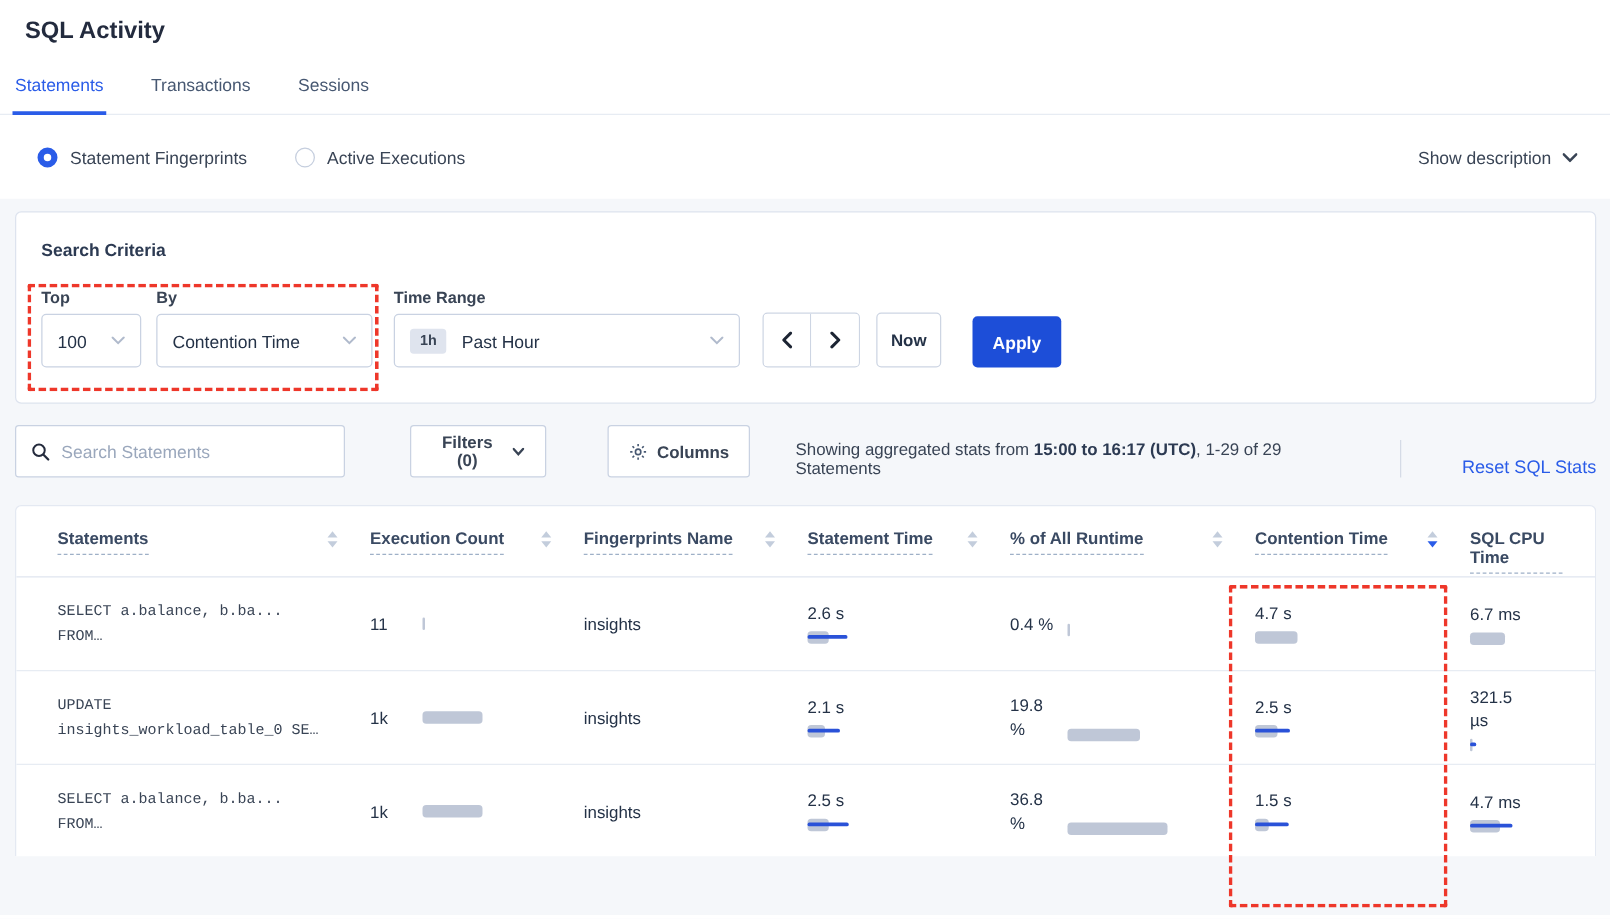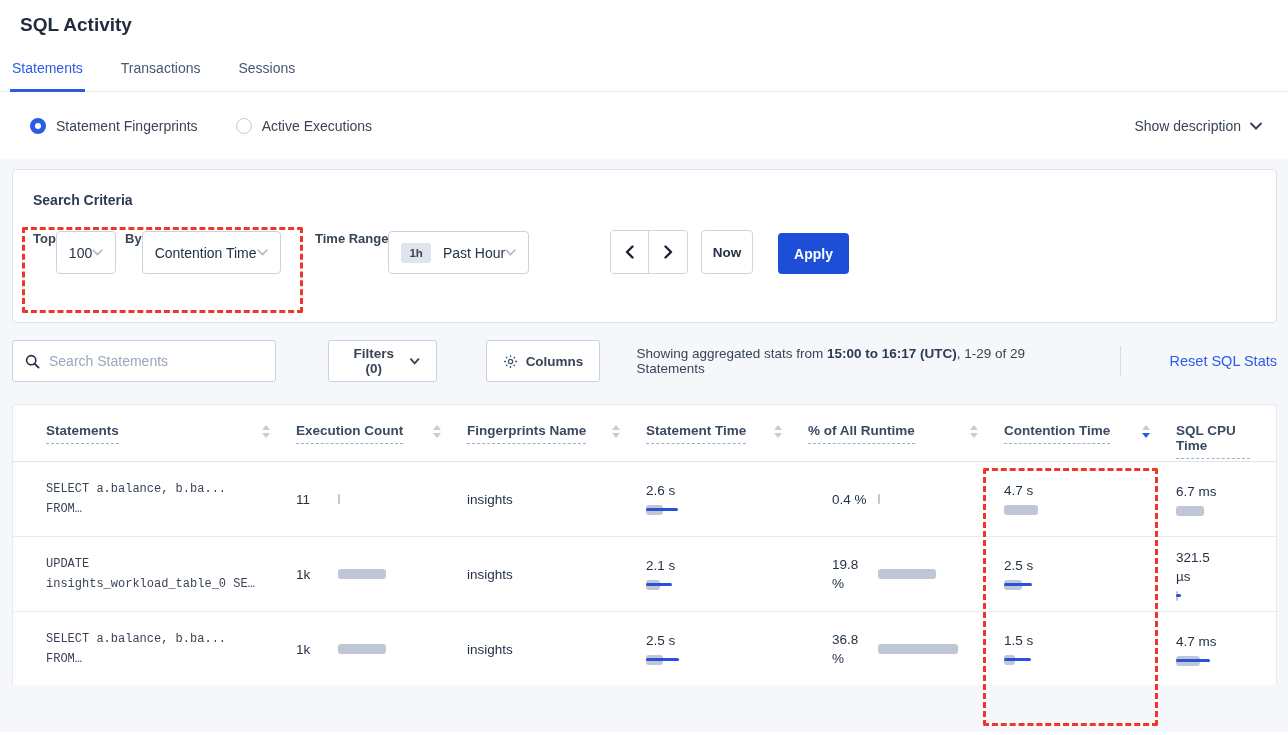--- a/index.html
+++ b/index.html
@@ -18,40 +18,40 @@
   .radio-opt { display:flex; align-items:center; margin-right:38px; cursor:pointer; }
   .radio-circle { width:16px; height:16px; border-radius:50%; background:#fff; border:1px solid #c5cede; margin-right:10px; flex:0 0 auto; }
   .radio-circle.on { border:5px solid #2a5ce8; }
   .radio-label { font-size:14px; color:#394455; }
   .show-desc { margin-left:auto; display:flex; align-items:center; gap:9px; font-size:14px; color:#394455; cursor:pointer; }
   
   .gray-body { background:#f5f7fa; padding:10px 11px 0 12px; height:573px; }
   .criteria-card { background:#fff; border:1px solid #dde3ee; border-radius:5px; height:154px; padding:22px 20px 0 20px; }
   .criteria-title { font-size:14px; font-weight:bold; color:#2c3a52; }
   .criteria-row { display:flex; align-items:flex-end; margin-top:22px; }
-  .field { display:flex; }
+  .field { display:flex; flex-direction:column; }
   .field-label { font-size:13px; font-weight:bold; color:#394455; margin-bottom:6px; }
   .select { height:43px; background:#fff; border:1px solid #c9d2e2; border-radius:4px;
             display:flex; align-items:center; padding:0 12px; font-size:14px; color:#243247; cursor:pointer; }
   .select .chev { margin-left:auto; }
   .w-top { width:80px; margin-right:12px; }
   .w-by  { width:173px; margin-right:17px; }
   .w-time{ width:277px; margin-right:18px; }
   .badge-1h { background:#dfe4ee; border-radius:3px; font-size:11.5px; font-weight:bold; color:#394455;
               padding:4px 8px; margin-right:12px; }
   .nav-group { display:flex; height:44px; border:1px solid #cdd5e3; border-radius:4px; background:#fff; overflow:hidden; margin-right:13px; }
   .nav-btn { width:38px; display:flex; align-items:center; justify-content:center; cursor:pointer; background:#fff; border:none; }
   .nav-btn:first-child { border-right:1px solid #cdd5e3; }
   .now-btn { height:44px; width:52px; background:#fff; border:1px solid #cdd5e3; border-radius:4px;
              font-size:13.5px; font-weight:bold; color:#243247; cursor:pointer; margin-right:25px; font-family:inherit; }
   .apply-btn { height:41px; width:71px; background:#1d4ed8; border:none; border-radius:4px; color:#fff;
                font-size:14px; font-weight:bold; cursor:pointer; font-family:inherit; }
   
   .results-heading { margin-top:30px; font-size:15.5px; font-weight:bold; color:#242f45; }
-  .toolbar { display:flex; align-items:center; margin-top:17px;gap:36px; }
+  .toolbar { display:flex; align-items:flex-end; margin-top:17px;gap:36px; }
   .search-box { width:279px; height:42px; background:#fff; border:1px solid #c9d2e2; border-radius:3px;
                 display:flex; align-items:center; padding:0 12px; }
   .search-box input { border:none; outline:none; flex:1; font-size:14px; color:#243247; margin-left:9px;
                       font-family:inherit; background:transparent; }
   .search-box input::placeholder { color:#9aa7bc; }
   .tb-btn { height:42px; background:#fff; border:1px solid #c9d2e2; border-radius:3px; display:flex;
             align-items:center; gap:8px; padding:0 16px; font-size:13.5px; font-weight:bold; color:#394455;
             cursor:pointer; font-family:inherit; }
   .filters-btn { margin-left:16px; }
   .columns-btn { margin-left:13px; }
@@ -74,21 +74,21 @@
   .tr { height:75px; border-bottom:1px solid #e7ecf3; align-items:center; }
   .td { font-size:13.5px; color:#243247; }
   .sql { font-family:"Liberation Mono","DejaVu Sans Mono",monospace; font-size:12px; color:#394455; line-height:20px; white-space:nowrap; }
   .stacked .val { display:block; margin-bottom:7px; }
   .bar { position:relative; height:10px; }
   .bar .g { position:absolute; left:0; top:0; height:10px; background:#bfc7d7; border-radius:3px; }
   .bar .b { position:absolute; left:0; top:3px; height:3px; background:#2a52d8; border-radius:2px; }
   .exec-cell { display:flex; align-items:center; }
   .exec-cell .num { width:42px; }
   .exec-cell .bar { width:60px; }
-  .pct-cell { display:flex; align-items:center;margin-left:24px; }
+  .pct-cell { display:flex; align-items:flex-end; }
   .pct-cell .txt { width:40px; line-height:19px; }
   .pct-cell .bar { width:90px; margin-left:6px; }
   .cpu-txt { display:inline-block; max-width:48px; line-height:19px; margin-bottom:5px; }
   
   .annot { position:absolute; border:3.5px dashed #ee372a; border-radius:2px; pointer-events:none; z-index:10; }
   #annot-topby { left:22px; top:227px; width:281px; height:86px; }
   #annot-contention { left:983px; top:468px; width:175px; height:258px; }
   .chev-svg { display:block; }
 </style>
 </head>

